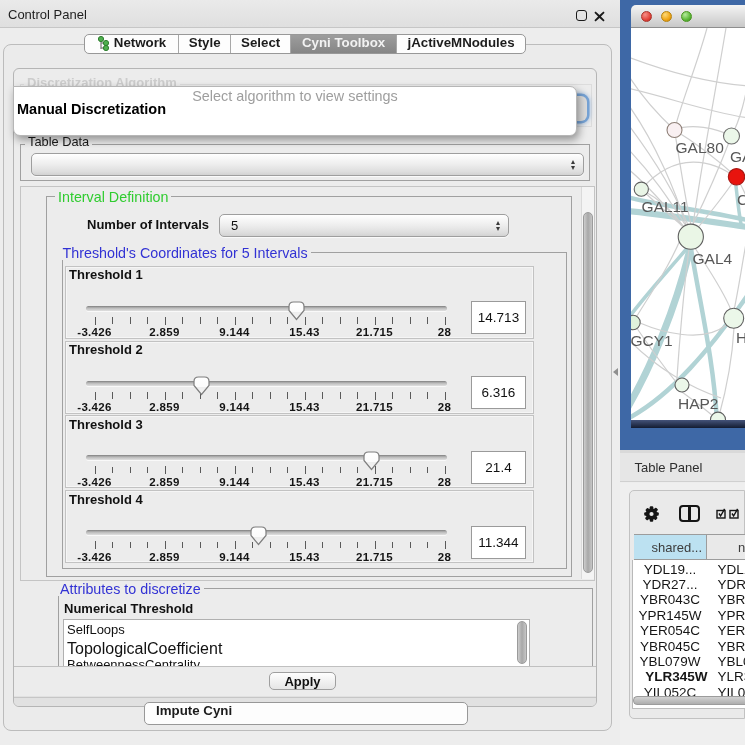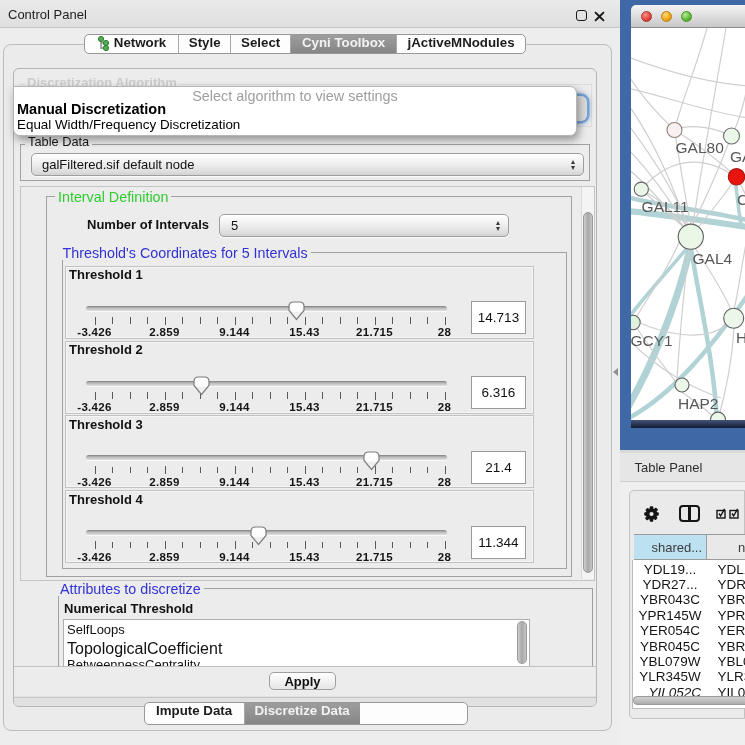--- a/index.html
+++ b/index.html
@@ -62,27 +62,25 @@
 </div>
 
 <div class="abs" style="left:20px;top:84px;width:572px;height:43px;border:1px solid #dcdcdc;"></div>
 <span class="abs" style="left:24px;top:75px;font-size:13px;font-weight:bold;color:#cccccc;background:#ececec;padding:0 3px;">Discretization Algorithm</span>
 
 <div class="abs" style="left:552px;top:95.5px;width:35px;height:25px;border-radius:6px;background:#dcdcdc;box-shadow:0 0 0 2.5px #76a2d4, 0 0 4px 3px rgba(100,150,210,.55);"></div>
 
 <div class="abs" style="left:13px;top:86px;width:564px;height:50px;background:#ffffff;border:1px solid #b6b6b6;border-radius:0 7px 7px 7px;box-shadow:2px 4px 8px rgba(0,0,0,.38);z-index:30;">
   <div style="position:absolute;left:3px;top:13.5px;font-size:14.5px;font-weight:bold;color:#000;">Manual Discretization</div>
   <div style="position:absolute;left:0;top:0.5px;width:100%;text-align:center;font-size:14.4px;color:#9e9e9e;">Select algorithm to view settings</div>
-  <div style="position:absolute;left:3px;top:29.5px;font-size:13.4px;color:#000;">Equal Width/Frequency Discretization</div>
 </div>
 
 <div class="grp" style="left:20px;top:144px;width:570px;height:37px;"></div>
 <span class="grplab" style="left:25px;top:135px;color:#1a1a1a;z-index:5;font-size:12.8px;">Table Data</span>
 <div class="combo abs" style="left:31px;top:153px;width:553px;height:23px;z-index:6;">
-  <span style="position:absolute;left:10px;top:3px;font-size:13px;color:#111;">galFiltered.sif default node</span>
   <div class="arrows" style="right:7px;top:6px;">
       <div class="up"></div>
       <div class="dn"></div>
     </div>
 </div>
 
 <div class="abs" style="left:20px;top:185.5px;width:575px;height:395px;border:1px solid #c4c4c4;"></div>
 
 <div class="grp" style="left:46px;top:196px;width:526px;height:381px;"></div>
 <span class="grplab" style="left:55px;top:190px;color:#2fcc2f;">Interval Definition</span>
@@ -293,22 +291,21 @@
   <div style="position:absolute;left:3px;top:19.5px;font-size:16px;color:#111;">TopologicalCoefficient</div>
   <div style="position:absolute;left:3px;top:37px;font-size:13px;color:#111;">BetweennessCentrality</div>
   <div style="position:absolute;right:2px;top:1px;width:10px;height:43px;border-radius:5px;border:1px solid #9b9b9b;background:linear-gradient(90deg,#cdcdcd,#a8a8a8 50%,#c6c6c6);"></div>
 </div>
 
 <div class="abs" style="left:14px;top:666px;width:582px;height:1px;background:#c0c0c0;"></div>
 <div class="abs" style="left:269px;top:672px;width:67px;height:18px;border:1px solid #9f9f9f;border-radius:5px;background:linear-gradient(#fefefe,#e6e6e6);text-align:center;font-size:13px;font-weight:bold;color:#111;line-height:17px;">Apply</div>
 <div class="abs" style="left:14px;top:697px;width:582px;height:1px;background:#c6c6c6;"></div>
 
 <div class="seg" style="left:143.6px;top:701.5px;width:324px;height:23px;z-index:10;">
-  <div style="width:99px;">Impute Data</div>
-  <div class="sel" style="width:116px;">Discretize Data</div>
+  <div style="width:99px;">Impute Cyni</div>
 </div>
 
 <div class="abs" style="left:620px;top:0;width:125px;height:450px;background:#3e68a6;"></div>
 
 <div class="abs" style="left:631px;top:5px;width:114px;height:423px;">
   <div style="position:absolute;left:0;top:0;width:100%;height:23px;background:linear-gradient(#f4f4f4,#c8c8c8);border-bottom:1px solid #8e8e8e;border-radius:5px 0 0 0;"></div>
   <div class="tl" style="position:absolute;left:10px;top:5.5px;width:11px;height:11px;border-radius:50%;background:radial-gradient(circle at 35% 30%, #f59088, #e3443a 60%, #b3221c);border:0.5px solid #a8352d;"></div>
   <div class="tl" style="position:absolute;left:30px;top:5.5px;width:11px;height:11px;border-radius:50%;background:radial-gradient(circle at 35% 30%, #fcd979, #f0a515 60%, #c07c0a);border:0.5px solid #b5830f;"></div>
   <div class="tl" style="position:absolute;left:50px;top:5.5px;width:11px;height:11px;border-radius:50%;background:radial-gradient(circle at 35% 30%, #b5eb9c, #5cb838 60%, #3a8c20);border:0.5px solid #49941f;"></div>
   <div style="position:absolute;left:0;top:23px;width:100%;height:392px;background:#ffffff;overflow:hidden;">
@@ -419,22 +416,22 @@
     <div style="position:absolute;left:0;top:32.8px;width:75px;text-align:center;font-size:13.5px;color:#161616;">YBR043C</div>
   <div style="position:absolute;left:85px;top:32.8px;font-size:13.5px;color:#161616;white-space:nowrap;">YBR0</div>
     <div style="position:absolute;left:0;top:48.2px;width:75px;text-align:center;font-size:13.5px;color:#161616;">YPR145W</div>
   <div style="position:absolute;left:85px;top:48.2px;font-size:13.5px;color:#161616;white-space:nowrap;">YPR1</div>
     <div style="position:absolute;left:0;top:63.6px;width:75px;text-align:center;font-size:13.5px;color:#161616;">YER054C</div>
   <div style="position:absolute;left:85px;top:63.6px;font-size:13.5px;color:#161616;white-space:nowrap;">YER0</div>
     <div style="position:absolute;left:0;top:79px;width:75px;text-align:center;font-size:13.5px;color:#161616;">YBR045C</div>
   <div style="position:absolute;left:85px;top:79px;font-size:13.5px;color:#161616;white-space:nowrap;">YBR0</div>
     <div style="position:absolute;left:0;top:94.4px;width:75px;text-align:center;font-size:13.5px;color:#161616;">YBL079W</div>
   <div style="position:absolute;left:85px;top:94.4px;font-size:13.5px;color:#161616;white-space:nowrap;">YBL0</div>
-    <div style="position:absolute;left:0;top:109.8px;width:75px;text-align:center;font-size:13.5px;color:#161616;">YLR345W</div>
+    <div style="position:absolute;left:0;top:109.8px;width:75px;text-align:right;font-size:13.5px;color:#161616;font-weight:bold;">YLR345W</div>
   <div style="position:absolute;left:85px;top:109.8px;font-size:13.5px;color:#161616;white-space:nowrap;">YLR3</div>
-    <div style="position:absolute;left:16px;top:125.2px;width:75px;text-align:left;font-size:13.5px;color:#161616;font-style:italic;">YIL052C</div>
+    <div style="position:absolute;left:0;top:125.2px;width:75px;text-align:center;font-size:13.5px;color:#161616;">YIL052C</div>
   <div style="position:absolute;left:85px;top:125.2px;font-size:13.5px;color:#161616;white-space:nowrap;">YIL0</div>
   </div>
 
 <div class="abs" style="left:633px;top:695.5px;width:112px;height:9px;border-radius:5px 0 0 5px;border:1px solid #9c9c9c;border-right:none;background:linear-gradient(#d2d2d2,#aeaeae);z-index:5;"></div>
 <div class="abs" style="left:631.5px;top:707.5px;width:113.5px;height:1px;background:#bdbdbd;"></div>
 
 <div class="abs" style="left:613px;top:367.5px;width:0;height:0;border-top:4px solid transparent;border-bottom:4px solid transparent;border-right:5px solid #8f8f8f;"></div>
 
 </body></html>

